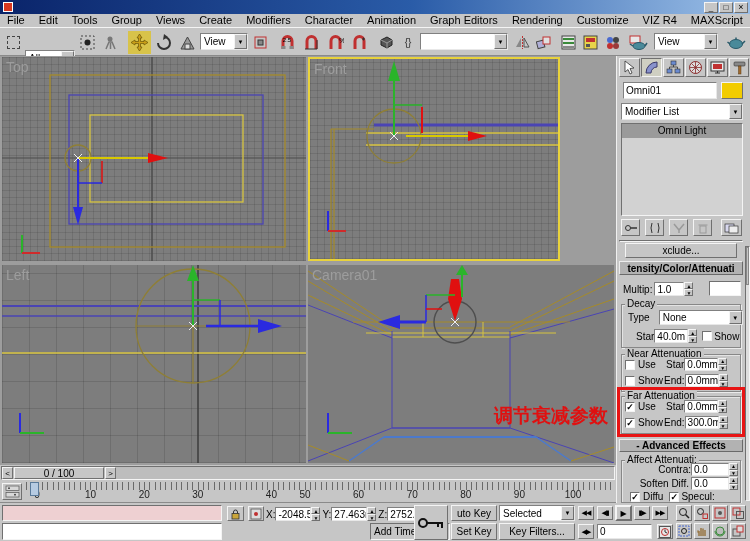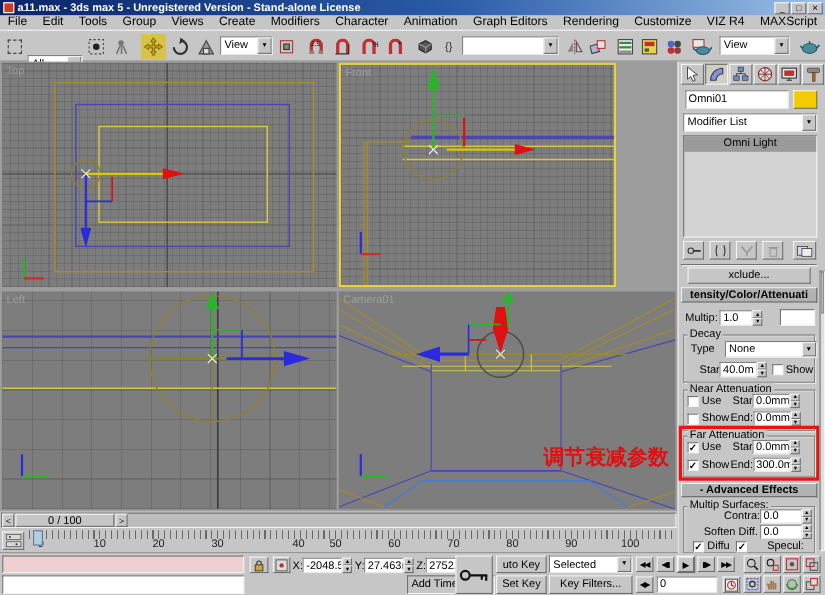--- a/index.html
+++ b/index.html
@@ -15,36 +15,35 @@
 .spin{display:flex;flex-direction:column;width:9px;align-self:stretch}
 .spin i{flex:1;display:flex;align-items:center;justify-content:center;font-size:5px;font-style:normal;background:#c6c6c6;border:1px solid;border-color:#f4f4f4 #707070 #707070 #f4f4f4;line-height:4px}
 .cb{width:10px;height:10px;background:#fff;border:1px solid;border-color:#707070 #f4f4f4 #f4f4f4 #707070;font-size:9px;line-height:8px;text-align:center;font-weight:bold;flex:none}
 .group{position:absolute;border:1px solid #878787;box-shadow:1px 1px 0 rgba(255,255,255,.65),inset 1px 1px 0 rgba(255,255,255,.5)}
 .gtitle{position:absolute;top:-7px;left:3px;background:#c6c6c6;padding:0 2px;font-size:10px;white-space:nowrap}
 .rollout{background:#b2b2b2;border:1px solid;border-color:#ececec #6a6a6a #6a6a6a #ececec;font-weight:bold;font-size:10px;display:flex;align-items:center;justify-content:center;overflow:hidden;white-space:nowrap}
 .prow{position:absolute;display:flex;align-items:center;font-size:10px;white-space:nowrap}
 .vp{position:absolute;background:#7d7d7d;overflow:hidden}
 .gridf{background-image:repeating-linear-gradient(0deg,rgba(0,0,0,.10) 0 1px,transparent 1px 7px),repeating-linear-gradient(90deg,rgba(0,0,0,.10) 0 1px,transparent 1px 7px)}
 .gridc{background-image:repeating-linear-gradient(0deg,rgba(0,0,0,.12) 0 1px,transparent 1px 27px),repeating-linear-gradient(90deg,rgba(0,0,0,.12) 0 1px,transparent 1px 27px)}
-.vp-label{position:absolute;top:2px;left:4px;color:#9d9d9d;font-size:10px}
+.vp-label{position:absolute;top:2px;left:4px;color:#9d9d9d;font-size:14px}
 .menu-item{padding:0 7px;display:inline-block}
 .frame-label{position:absolute;top:8px;transform:translateX(-50%);font-size:10px;color:#222}
 .tbtn{position:absolute;top:3px;height:23px;display:flex;align-items:center;justify-content:center;background:#c6c6c6}
 .navbtn{display:flex;align-items:center;justify-content:center}
 svg{display:block}
 .pb{font-size:7px;letter-spacing:-1px}
 </style>
 </head>
 <body>
 
 <div id="app">
 
   <div class="abs" style="left:0;top:0;width:750px;height:14px;background:linear-gradient(90deg,#0a246a,#2a5ca8 55%,#9cc0e8);display:flex;align-items:center;color:#fff;">
     <span style="width:10px;height:10px;margin:0 3px;background:#d83820;border:1px solid #fff;flex:none"></span>
-    <span style="font-size:10px;font-weight:bold;white-space:nowrap">a11.max - 3ds max 5 - Unregistered Version - Stand-alone License</span>
     <span style="margin-left:auto;display:flex;gap:1px;padding-right:2px">
       <span class="btn" style="width:14px;height:11px;color:#000;font-size:8px;line-height:5px">_</span>
       <span class="btn" style="width:14px;height:11px;color:#000;font-size:8px">□</span>
       <span class="btn" style="width:14px;height:11px;color:#000;font-size:9px">×</span>
     </span>
   </div>
 
   <div class="abs" style="left:0;top:14px;width:750px;height:13px;background:#c6c6c6;line-height:13px;font-size:11px"><span class="menu-item">File</span><span class="menu-item">Edit</span><span class="menu-item">Tools</span><span class="menu-item">Group</span><span class="menu-item">Views</span><span class="menu-item">Create</span><span class="menu-item">Modifiers</span><span class="menu-item">Character</span><span class="menu-item">Animation</span><span class="menu-item">Graph Editors</span><span class="menu-item">Rendering</span><span class="menu-item">Customize</span><span class="menu-item">VIZ R4</span><span class="menu-item">MAXScript</span><span class="menu-item">Help</span></div>
 
   <div class="abs" style="left:0;top:27px;width:750px;height:29px;background:#c6c6c6;border-top:1px solid #f4f4f4;border-bottom:1px solid #8a8a8a">
@@ -482,21 +481,21 @@
           </span>
       </div>
     </div>
     <div class="abs" style="left:0;top:331px;width:128px;height:50px;border:3px solid #e81414;pointer-events:none"></div>
 
     <div class="abs rollout" style="left:2px;top:383px;width:124px;height:13px">
         <span>- Advanced Effects</span>
       </div>
 
     <div class="group" style="left:4px;top:404px;width:120px;height:43px">
-      <span class="gtitle">Multip Surfaces:</span>
+      <span class="gtitle">Affect Attenuati:</span>
       <div class="prow" style="left:4px;top:2px;width:112px;justify-content:flex-end">
         <span>Contra:</span>
         <span class="fieldw" style="width:38px;height:13px">
             <span>0.0</span>
           </span>
         <span class="spin" style="height:13px">
             <i>▲</i>
             <i>▼</i>
           </span>
       </div>
@@ -507,21 +506,21 @@
           </span>
         <span class="spin" style="height:13px">
             <i>▲</i>
             <i>▼</i>
           </span>
       </div>
       <div class="prow" style="left:8px;top:30px">
         <span class="cb">✓</span>
         <span style="margin:0 6px 0 3px">Diffu</span>
         <span class="cb">✓</span>
-        <span style="margin-left:18px">Specul:</span>
+        <span style="margin-left:2px">Specul:</span>
       </div>
     </div>
 
     <div class="abs sunken" style="left:128px;top:190px;width:5px;height:255px;background:#dedede">
       <div style="width:100%;height:38px;background:#c6c6c6;border:1px solid #888"></div>
     </div>
   </div>
 
   <div class="abs" style="left:0;top:465px;width:616px;height:16px;background:#c6c6c6">
     <div class="abs sunken" style="left:1px;top:1px;width:614px;height:14px;background:#bdbdbd"></div>

